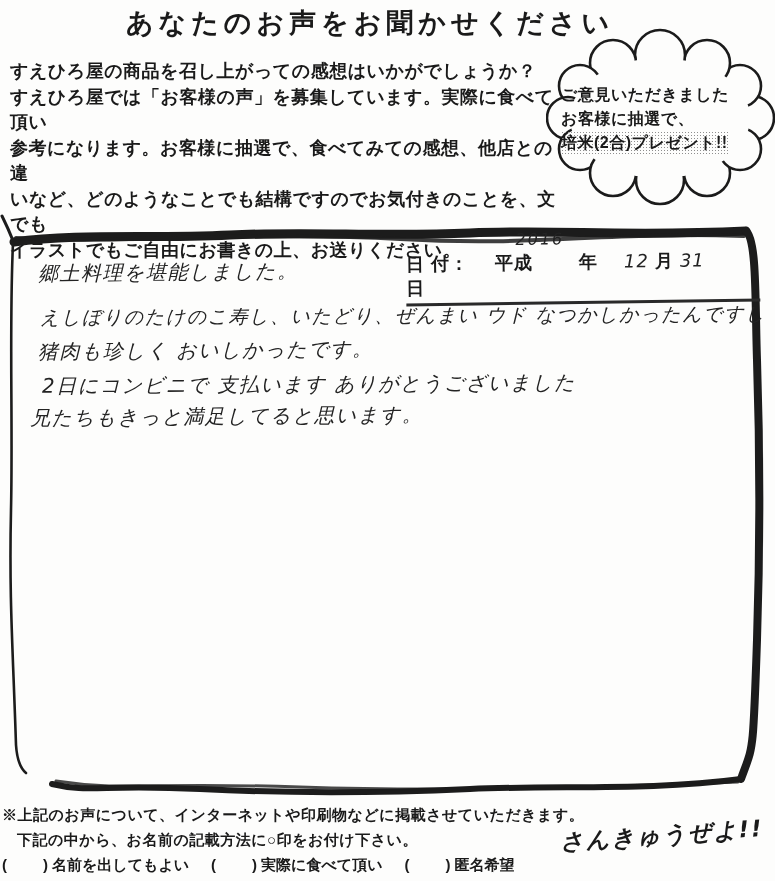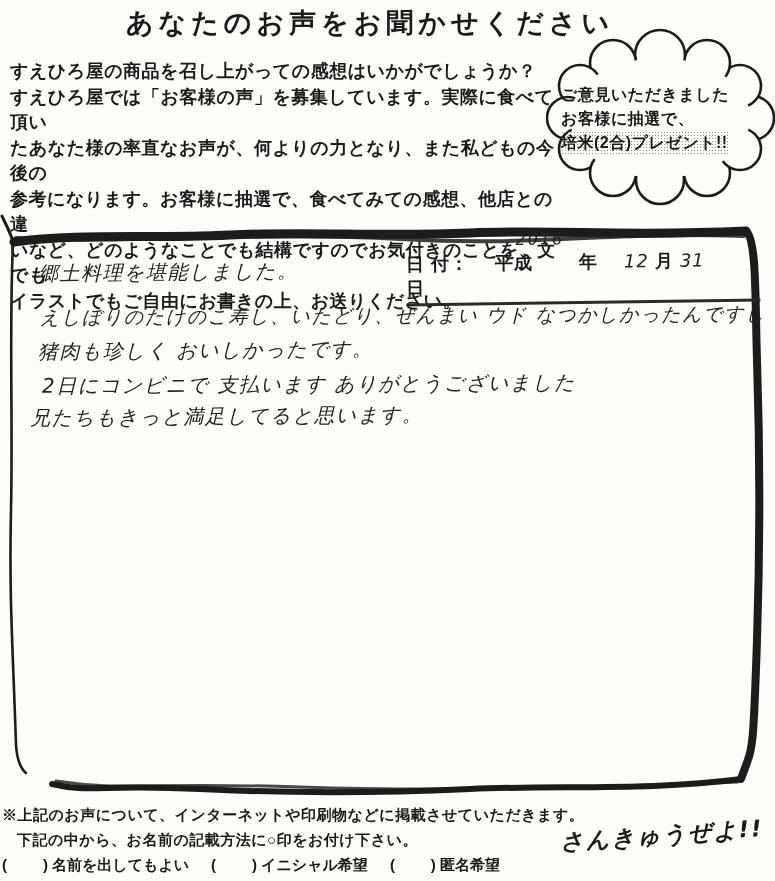--- a/index.html
+++ b/index.html
@@ -70,21 +70,20 @@
 </head>
 <body>
 
 <div class="page">
 
   <div class="title">あなたのお声をお聞かせください</div>
 
   <div class="intro">
     <div>すえひろ屋の商品を召し上がっての感想はいかがでしょうか？</div>
     <div>すえひろ屋では「お客様の声」を募集しています。実際に食べて頂い</div>
-    <div>たあなた様の率直なお声が、何よりの力となり、また私どもの今後の</div>
     <div>参考になります。お客様に抽選で、食べてみての感想、他店との違</div>
     <div>いなど、どのようなことでも結構ですのでお気付きのことを、文でも</div>
     <div>イラストでもご自由にお書きの上、お送りください。</div>
   </div>
 
   <div class="bubble">
     <svg width="229" height="180" viewBox="0 0 229 180">
       <g fill="#fdfdfc" stroke="#1b1b1b" stroke-width="2.6">
         <circle cx="206" cy="90" r="22"></circle>
         <circle cx="194" cy="58" r="21"></circle>
@@ -142,21 +141,21 @@
   <div class="fb-line fb5 hw">兄たちもきっと満足してると思います。</div>
 
   <div class="footnote fn1">※上記のお声について、インターネットや印刷物などに掲載させていただきます。</div>
   <div class="footnote fn2">下記の中から、お名前の記載方法に○印をお付け下さい。</div>
 
   <div class="options">
     <span>
       <span class="marker">(　　)</span><span>名前を出してもよい</span>
     </span>
     <span>
-      <span class="marker">(　　)</span><span>イニシャル希望</span>
+      <span class="marker">(　　)</span><span>実際に食べて頂い</span>
     </span>
     <span>
       <span class="marker">(　　)</span><span>匿名希望</span>
     </span>
   </div>
 
   <div class="thanks">さんきゅうぜよ!!</div>
 
 </div>
 

